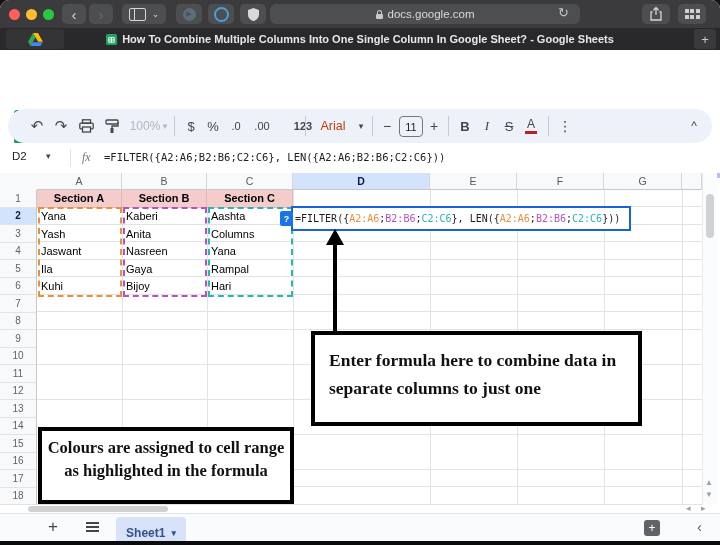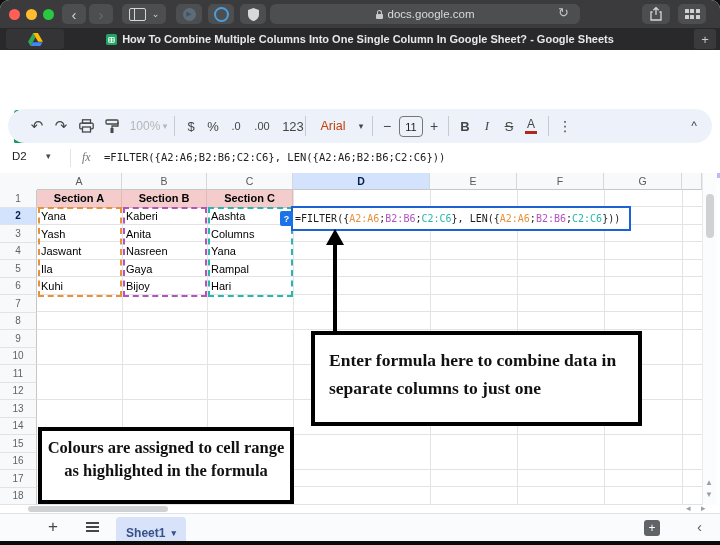--- a/index.html
+++ b/index.html
@@ -277,21 +277,21 @@
       </div>
     <div class="tbi" style="left:195px;width:20px;">
         <span>%</span>
       </div>
     <div class="tbi" style="left:217px;width:22px;font-size:11px;">
         <span>.0</span>
       </div>
     <div class="tbi" style="left:241px;width:26px;font-size:11px;">
         <span>.00</span>
       </div>
-    <div class="tbi" style="left:272px;width:26px;font-size:13px;">
+    <div class="tbi" style="left:282px;width:26px;font-size:11px;font-weight:bold;">
         <span>123</span>
       </div>
     <div class="tbsep" style="left:297px;"></div>
     <div class="tbi" style="left:305px;width:40px;font-size:12.5px;color:#c2410c;">
         <span>Arial</span>
       </div>
     <div class="tbi" style="left:348px;width:10px;font-size:9px;">
         <span>▾</span>
       </div>
     <div class="tbsep" style="left:364px;"></div>

